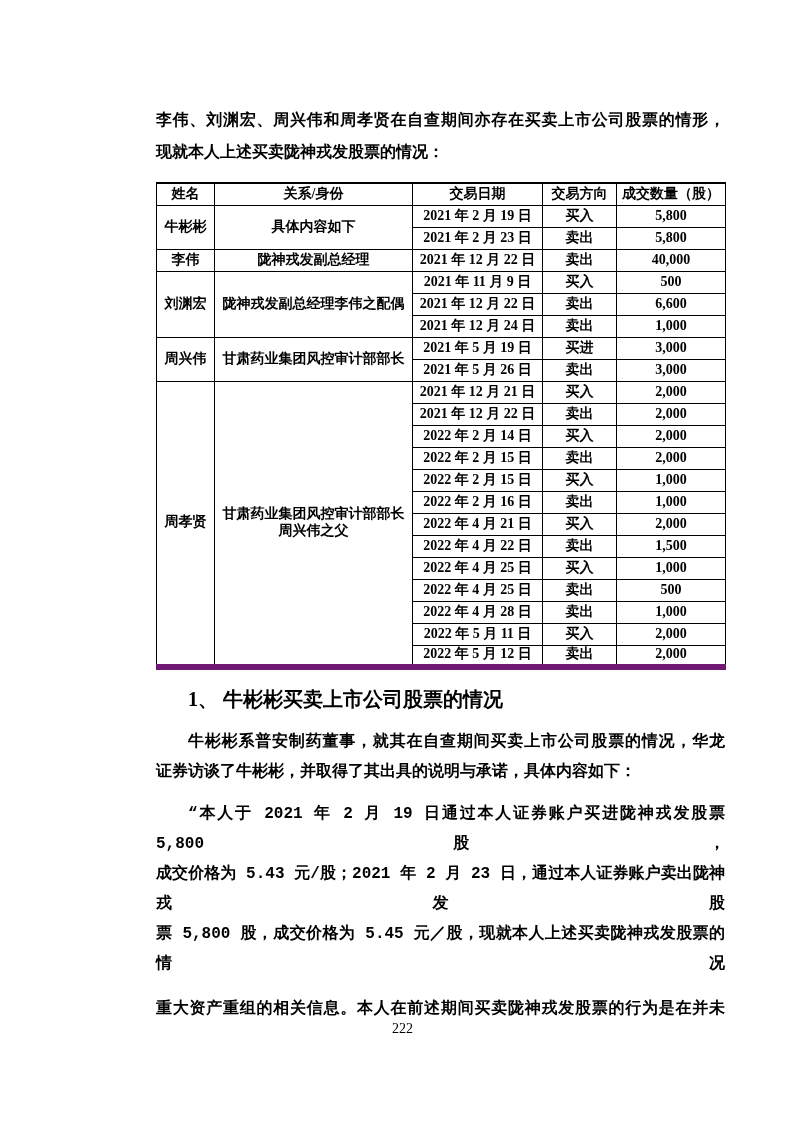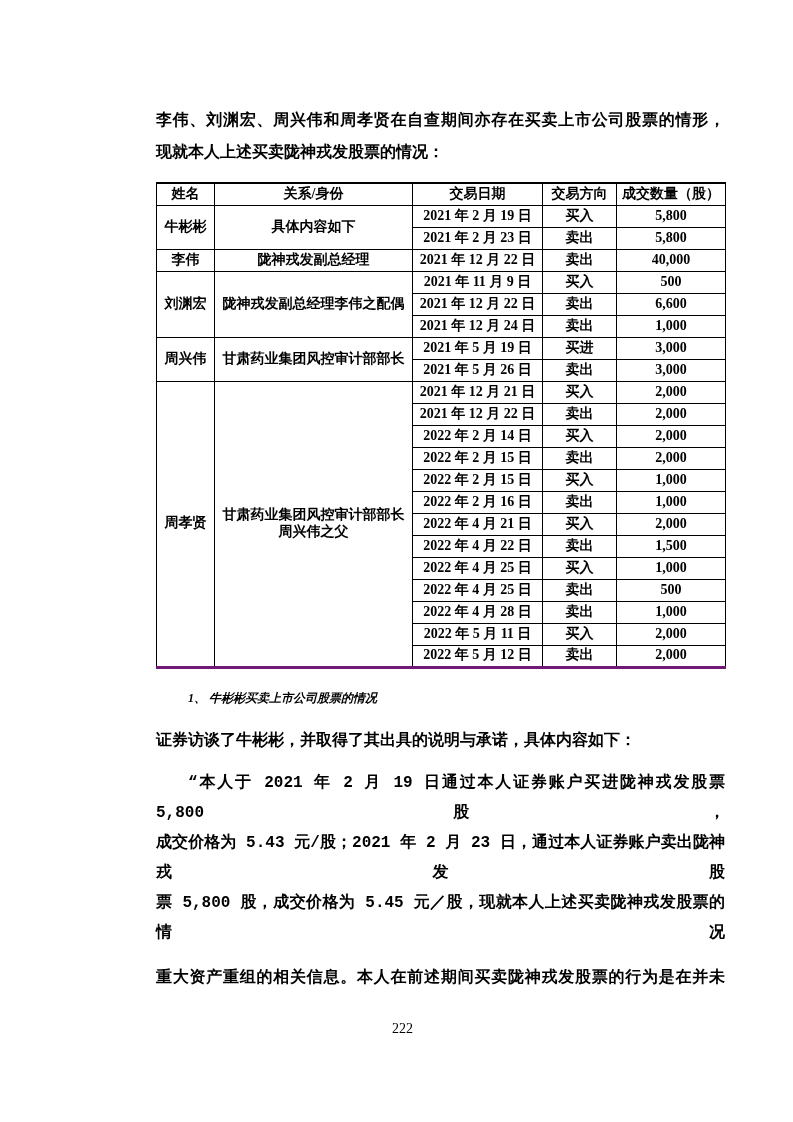--- a/index.html
+++ b/index.html
@@ -31,40 +31,39 @@
     white-space:normal;
   }
   .indent { text-indent:32px; }
 
   table.trades {
     margin-top:14px;
     width:569px;
     border-collapse:collapse;
     table-layout:fixed;
     border-top:2px solid #000;
-    border-bottom:3px solid #701a75;
+    border-bottom:6px solid #701a75;
   }
   table.trades th, table.trades td {
     border:1px solid #000;
     font-size:14px;
     font-weight:bold;
     text-align:center;
     vertical-align:middle;
     height:22px;
     line-height:1.2;
     padding:0 2px;
     overflow:hidden;
   }
   .section-heading {
     margin-top:14px;
-    font-size:12px;
+    font-size:20px;
     line-height:30px;
     text-indent:32px;
     white-space:nowrap;
-    font-style:italic;
   }
   .para { margin-top:12px; }
   .para .line { line-height:30px; }
   .para.p3 { margin-top:13px;font-family:Liberation Mono, monospace; }
   .para.p4 { margin-top:14px; }
   .page-number {
     position:absolute;
     left:12px; right:0;
     top:1021px;
     text-align:center;
@@ -216,20 +215,21 @@
             <td>2022 年 5 月 12 日</td>
             <td>卖出</td>
             <td>2,000</td>
           </tr>
         </tbody>
     </table>
 
     <div class="section-heading">1、 牛彬彬买卖上市公司股票的情况</div>
 
     <div class="para">
+      <div class="line fill indent">牛彬彬系普安制药董事，就其在自查期间买卖上市公司股票的情况，华龙</div>
       <div class="line">证券访谈了牛彬彬，并取得了其出具的说明与承诺，具体内容如下：</div>
     </div>
 
     <div class="para p3">
       <div class="line fill indent">“本人于 2021 年 2 月 19 日通过本人证券账户买进陇神戎发股票 5,800 股，</div>
       <div class="line fill">成交价格为 5.43 元/股；2021 年 2 月 23 日，通过本人证券账户卖出陇神戎发股</div>
       <div class="line fill">票 5,800 股，成交价格为 5.45 元／股，现就本人上述买卖陇神戎发股票的情况</div>
     </div>
 
     <div class="para p4">

